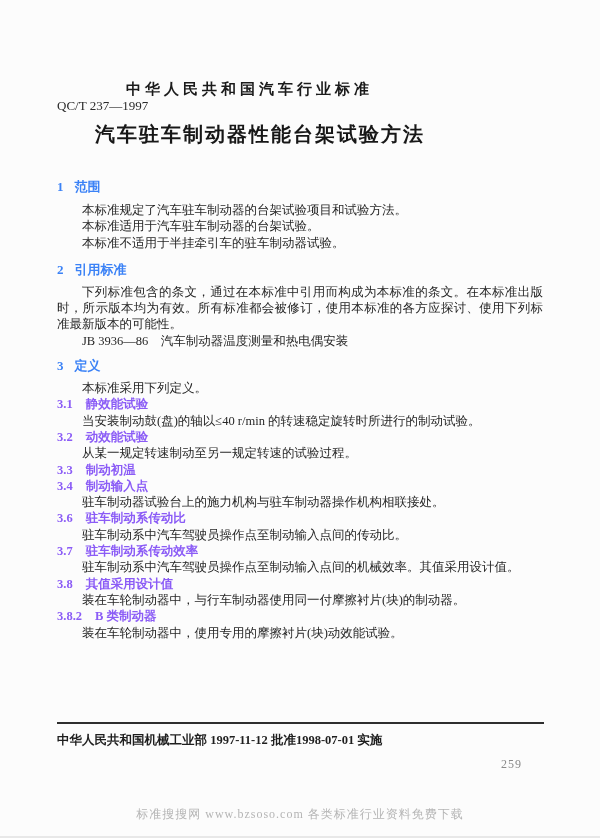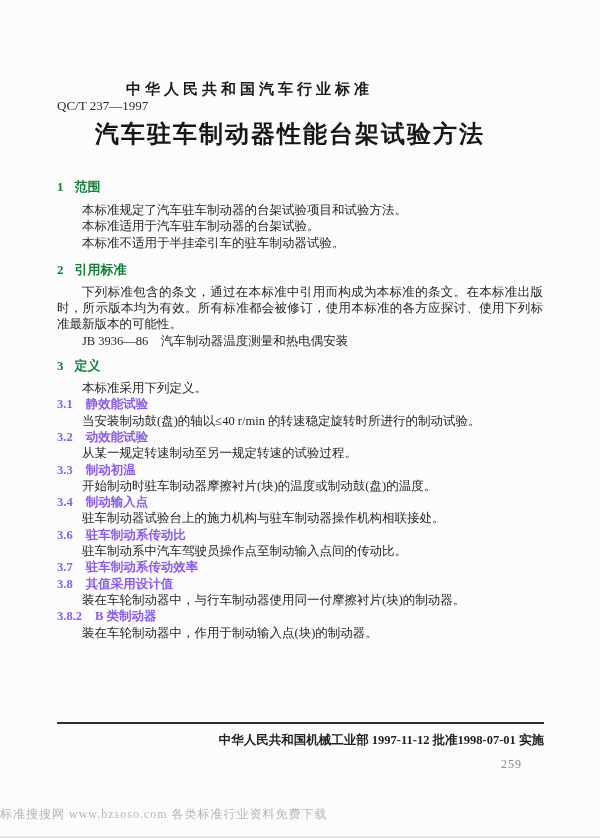--- a/index.html
+++ b/index.html
@@ -17,26 +17,26 @@
   
   .org-line{
     font-size:15px;line-height:18px;font-weight:bold;
     letter-spacing:4px;margin-left:69px;color:#1b1b1b;
   }
   .std-no{
     font-size:13px;line-height:16px;text-align:left;color:#2a2a2a;
     margin-top:0;
   }
   .doc-title{
-    font-size:24px;line-height:24px;font-weight:bold;
+    font-size:20px;line-height:24px;font-weight:bold;
     letter-spacing:2px;margin-left:38px;margin-top:8px;color:#171717;
   }
   
   .sec-head{
-    font-weight:bold;font-size:13px;line-height:17px;color:#15803d;
+    font-weight:bold;font-size:13px;line-height:17px;color:#3b82f6;
   }
   .sec-head .sec-no{margin-right:11px;}
   .sh1{margin-top:32px;}
   .sh2{margin-top:10px;}
   .sh3{margin-top:8px;}
   .body{
     font-size:12.5px;line-height:16.3px;margin:0;color:#262626;
     text-align:justify;
   }
   .indent{text-indent:2em;}
@@ -48,30 +48,30 @@
     font-weight:bold;font-size:12.5px;line-height:16.3px;color:#8b5cf6;
   }
   .def-no{margin-right:13px;}
   
   .rule{
     position:absolute;left:57px;right:56px;top:722px;
     border-top:2px solid #2e2e2e;height:0;
   }
   .footer-row{
     position:absolute;left:57px;right:56px;top:732px;
-    display:flex;justify-content:flex-end;
+    display:flex;justify-content:flex-start;
     font-size:12.5px;font-weight:bold;color:#1f1f1f;
   }
   .page-no{
     position:absolute;top:757px;right:78px;
     font-size:12px;color:#8a8a8a;letter-spacing:1px;
   }
   .watermark{
     position:absolute;top:806px;left:0;right:0;
-    font-size:12px;color:#b5b5b5;letter-spacing:1px;
+    text-align:center;font-size:12px;color:#b5b5b5;letter-spacing:1px;
   }
 </style>
 </head>
 <body>
 
 <div class="page">
   <div class="content">
 
     <div class="org-line">中华人民共和国汽车行业标准</div>
     <div class="std-no">QC/T 237—1997</div>
@@ -108,21 +108,20 @@
       <div class="def-head">
         <span class="def-no">3.2</span><span>动效能试验</span>
       </div>
       <p class="body indent">从某一规定转速制动至另一规定转速的试验过程。</p>
     </div>
 
     <div>
       <div class="def-head">
         <span class="def-no">3.3</span><span>制动初温</span>
       </div>
-      <p class="body indent">开始制动时驻车制动器摩擦衬片(块)的温度或制动鼓(盘)的温度。</p>
     </div>
 
     <div>
       <div class="def-head">
         <span class="def-no">3.4</span><span>制动输入点</span>
       </div>
       <p class="body indent">驻车制动器试验台上的施力机构与驻车制动器操作机构相联接处。</p>
     </div>
 
 
@@ -130,37 +129,38 @@
       <div class="def-head">
         <span class="def-no">3.6</span><span>驻车制动系传动比</span>
       </div>
       <p class="body indent">驻车制动系中汽车驾驶员操作点至制动输入点间的传动比。</p>
     </div>
 
     <div>
       <div class="def-head">
         <span class="def-no">3.7</span><span>驻车制动系传动效率</span>
       </div>
+      <p class="body indent">驻车制动系中汽车驾驶员操作点至制动输入点间的机械效率。其值采用设计值。</p>
     </div>
 
     <div>
       <div class="def-head">
         <span class="def-no">3.8</span><span>其值采用设计值</span>
       </div>
     </div>
 
     <div>
       <p class="body indent">装在车轮制动器中，与行车制动器使用同一付摩擦衬片(块)的制动器。</p>
     </div>
 
     <div>
       <div class="def-head">
         <span class="def-no">3.8.2</span><span>B 类制动器</span>
       </div>
-      <p class="body indent">装在车轮制动器中，作用于制动输入点(块)的制动器。</p>
+      <p class="body indent">装在车轮制动器中，使用专用的摩擦衬片(块)动效能试验。</p>
     </div>
 
 
   </div>
 
   <div class="rule"></div>
   <div class="footer-row">
     <span>中华人民共和国机械工业部 1997-11-12 批准</span>
     <span>1998-07-01 实施</span>
   </div>

